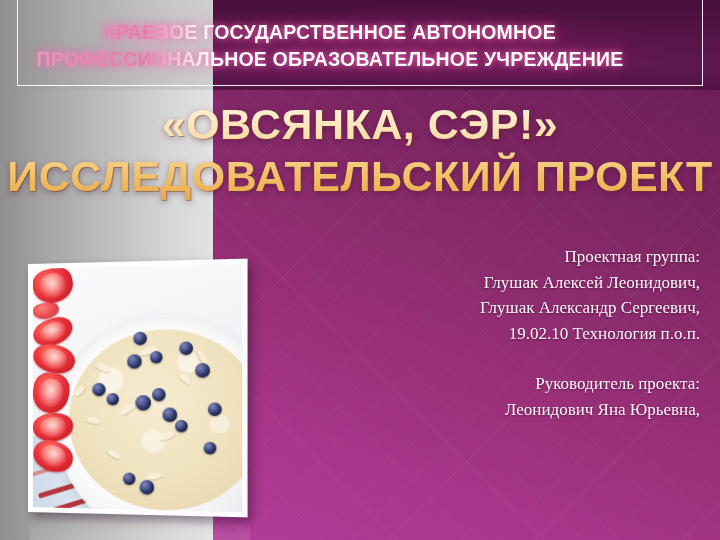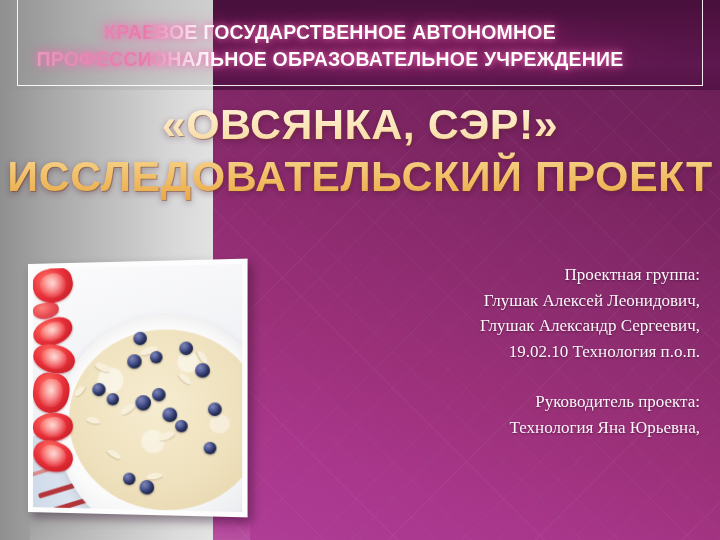--- a/index.html
+++ b/index.html
@@ -81,21 +81,21 @@
     background:linear-gradient(180deg,#fff4de 0%,#fbe6bd 26%,#f6d79b 48%,#f3c878 66%,#efb75b 84%,#e8a646 100%);
     -webkit-background-clip:text;background-clip:text;
     color:transparent;-webkit-text-fill-color:transparent;
     filter:drop-shadow(1px 1px 0 rgba(120,60,20,.45)) drop-shadow(0 2px 3px rgba(60,10,40,.35));
     white-space:nowrap;
   }
   .main-title .tl{display:block;}
 
   
   .credits{
-    position:absolute;left:400px;top:262px;width:300px;
+    position:absolute;left:400px;top:244px;width:300px;
     text-align:right;
     color:#fdf7fb;
     font-family:"Liberation Serif", serif;
     font-size:17px;
     line-height:25.5px;
     text-shadow:0 1px 2px rgba(40,0,30,.5);
   }
   .credits .gap{display:block;height:25px;}
   .credits .cl{display:block;white-space:nowrap;}
 
@@ -188,21 +188,21 @@
     <span class="tl">ИССЛЕДОВАТЕЛЬСКИЙ ПРОЕКТ</span>
   </div>
 
   <div class="credits">
     <span class="cl">Проектная группа:</span>
     <span class="cl">Глушак Алексей Леонидович,</span>
     <span class="cl">Глушак Александр Сергеевич,</span>
     <span class="cl">19.02.10    Технология п.о.п.</span>
     <span class="gap"></span>
     <span class="cl">Руководитель проекта:</span>
-    <span class="cl">Технология Яна Юрьевна,</span>
+    <span class="cl">Леонидович Яна Юрьевна,</span>
   </div>
 
   <div class="photo-wrap">
 
     <div class="photo-reflection">
       <div class="inner"></div>
     </div>
 
     <div class="photo-frame">
       <div class="photo">

